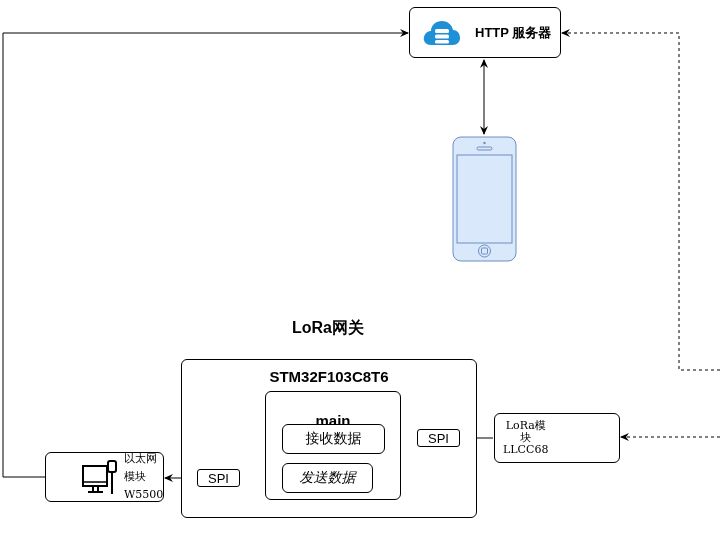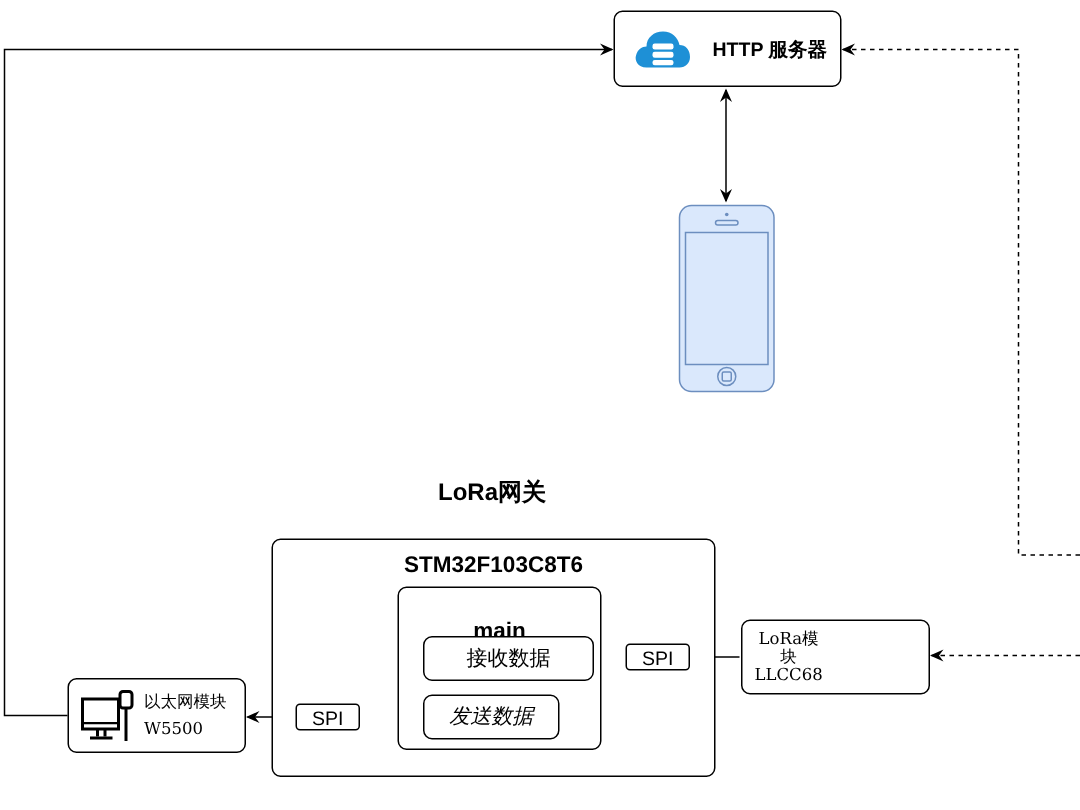--- a/index.html
+++ b/index.html
@@ -66,21 +66,21 @@
 <div class="abs title-main" style="left:180px; top:318px; width:296px;">LoRa网关</div>
 
 <div class="abs box" style="left:181px; top:359px; width:296px; height:159px;">
   <div class="chip-title" style="margin-top:8px;text-align:center;">STM32F103C8T6</div>
 </div>
 
 <div class="abs box" style="left:265px; top:391px; width:136px; height:109px;">
   <div class="chip-title" style="margin-top:20px;">main</div>
 </div>
 
-<div class="abs box center" style="left:282px; top:424px; width:114px; height:30px; font-size:14px;">
+<div class="abs box center" style="left:282px; top:424px; width:103px; height:30px; font-size:14px;">
   <span>接收数据</span>
 </div>
 
 <div class="abs box center" style="left:282px; top:463px; width:91px; height:30px; font-size:14px;font-style:italic;">
   <span>发送数据</span>
 </div>
 
 <div class="abs box center" style="left:417px; top:429px; width:43px; height:18px; border-radius:3px; font-size:13px;">
   <span>SPI</span>
 </div>
@@ -90,21 +90,21 @@
 </div>
 
 <div class="abs box" style="left:494px; top:413px; width:126px; height:50px; display:flex; align-items:center;">
   <div class="serif" style="margin-left:8px; font-size:11px; line-height:12px;text-align:center;">
     <div>LoRa模</div>
     <div>块</div>
     <div>LLCC68</div>
   </div>
 </div>
 
-<div class="abs box" style="left:45px; top:452px; width:119px; height:50px; display:flex; align-items:center;">
+<div class="abs box" style="left:45px; top:452px; width:119px; height:50px; display:flex; align-items:center;padding-left:28px;">
   <span style="margin-left:6px; width:40px; height:38px; display:inline-block;">
     <svg width="40" height="38" viewBox="0 0 40 38">
       <rect x="3" y="8" width="24" height="20" fill="none" stroke="#000" stroke-width="2"></rect>
       <line x1="3" y1="24" x2="27" y2="24" stroke="#000" stroke-width="1.5"></line>
       <line x1="13" y1="28" x2="13" y2="33" stroke="#000" stroke-width="2"></line>
       <line x1="18" y1="28" x2="18" y2="33" stroke="#000" stroke-width="2"></line>
       <line x1="8" y1="34" x2="23" y2="34" stroke="#000" stroke-width="2"></line>
       <rect x="28" y="3" width="8" height="11" rx="2" fill="#fff" stroke="#000" stroke-width="2"></rect>
       <line x1="32" y1="14" x2="32" y2="36" stroke="#000" stroke-width="2"></line>
     </svg>

